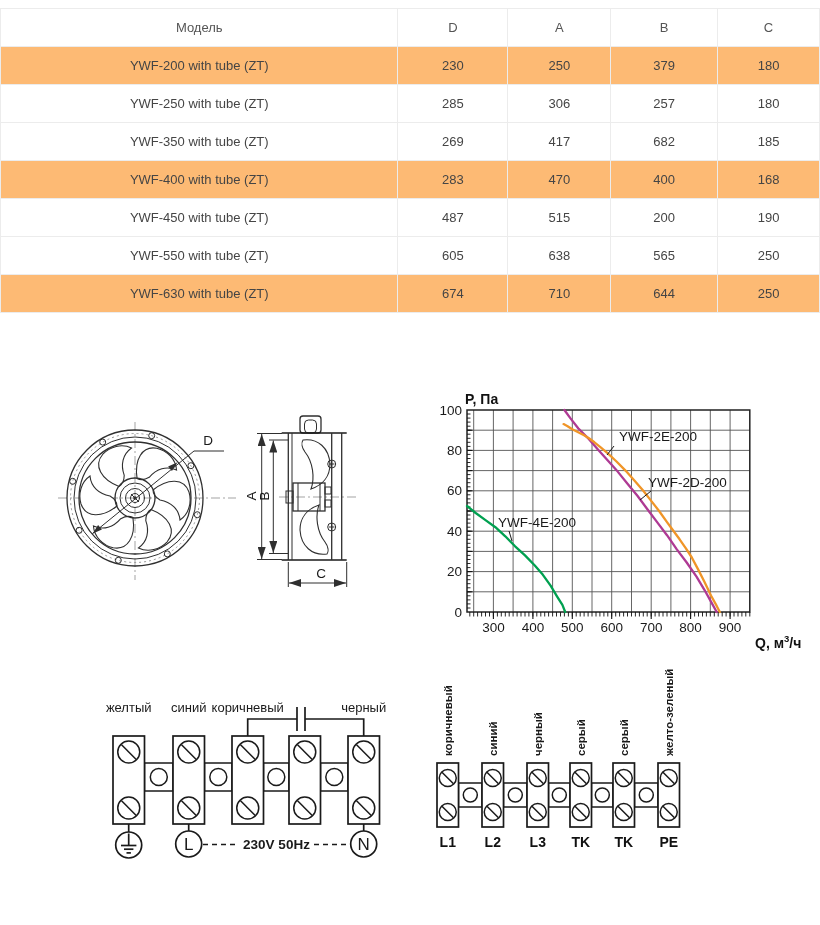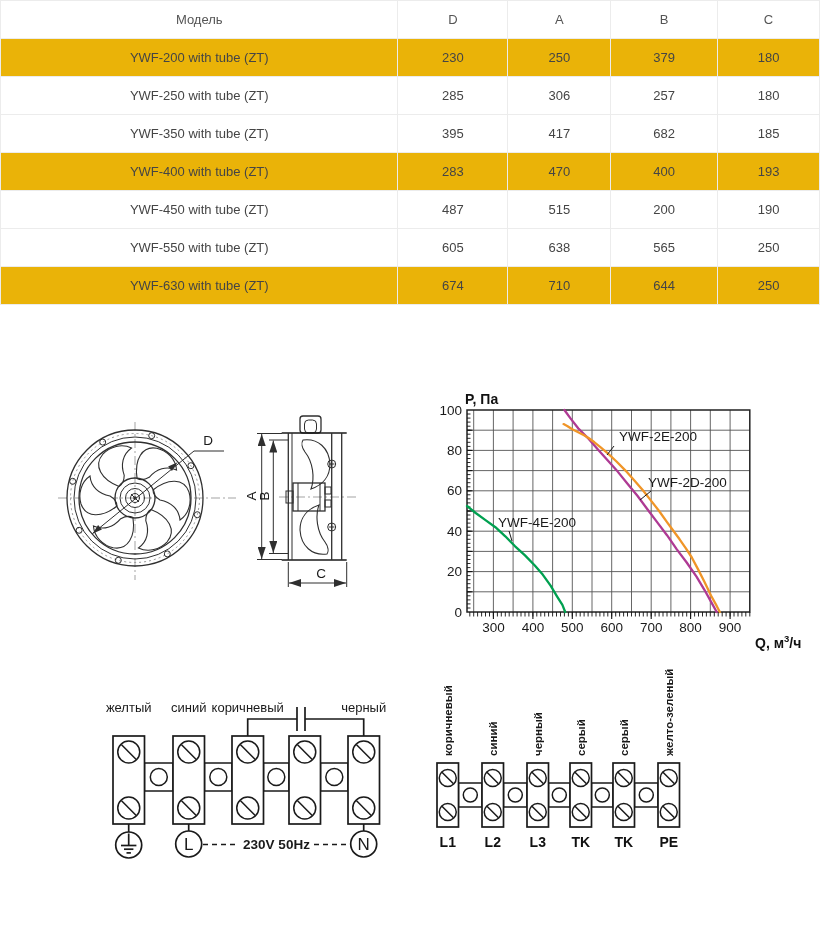--- a/index.html
+++ b/index.html
@@ -1,26 +1,26 @@
 <!DOCTYPE html>
 <html><head>
 <meta charset="utf-8">
 <style>
   html,body{margin:0;padding:0;background:#fff;}
   .page{position:relative;width:820px;height:925px;background:#fff;
         font-family:"Liberation Sans",sans-serif;overflow:hidden;}
   
-  table.dim{position:absolute;top:0;left:0;width:820px;border-collapse:collapse;
+  table.dim{position:absolute;top:8px;left:0;width:820px;border-collapse:collapse;
             border:1px solid #ececec;}
   table.dim th,table.dim td{border:1px solid #ececec;font-size:13px;text-align:center;
             height:37px;padding:0;font-weight:400;}
   table.dim thead tr{height:38px;}
   table.dim th{color:#555;}
   table.dim td{color:#454545;}
-  table.dim tr.stripe td{background:#eab308;margin-top:44px;}
+  table.dim tr.stripe td{background:#fdba74;margin-top:44px;}
   
   svg{position:absolute;overflow:visible;}
   svg text{font-family:"Liberation Sans",sans-serif;}
   .ln{stroke:#2f2f2f;stroke-width:1.3;fill:none;}
   .lnb{stroke:#1a1a1a;stroke-width:1.7;fill:none;}
   .thin{stroke:#2f2f2f;stroke-width:1;fill:none;}
   .cl{stroke:#999;stroke-width:0.9;fill:none;stroke-dasharray:9 3 2 3;}
   .dot{stroke:#8a8a8a;stroke-width:0.9;fill:none;stroke-dasharray:2 3;}
   .dimtxt{font-size:13.5px;fill:#1a1a1a;}
   .ax-title{font-weight:700;font-size:14px;fill:#111;}
@@ -64,31 +64,31 @@
         </tr>
         <tr>
           <td>YWF-250 with tube (ZT)</td>
           <td>285</td>
           <td>306</td>
           <td>257</td>
           <td>180</td>
         </tr>
         <tr>
           <td>YWF-350 with tube (ZT)</td>
-          <td>395</td>
+          <td>269</td>
           <td>417</td>
           <td>682</td>
           <td>185</td>
         </tr>
         <tr class="stripe">
           <td>YWF-400 with tube (ZT)</td>
           <td>283</td>
           <td>470</td>
           <td>400</td>
-          <td>193</td>
+          <td>168</td>
         </tr>
         <tr>
           <td>YWF-450 with tube (ZT)</td>
           <td>487</td>
           <td>515</td>
           <td>200</td>
           <td>190</td>
         </tr>
         <tr>
           <td>YWF-550 with tube (ZT)</td>

